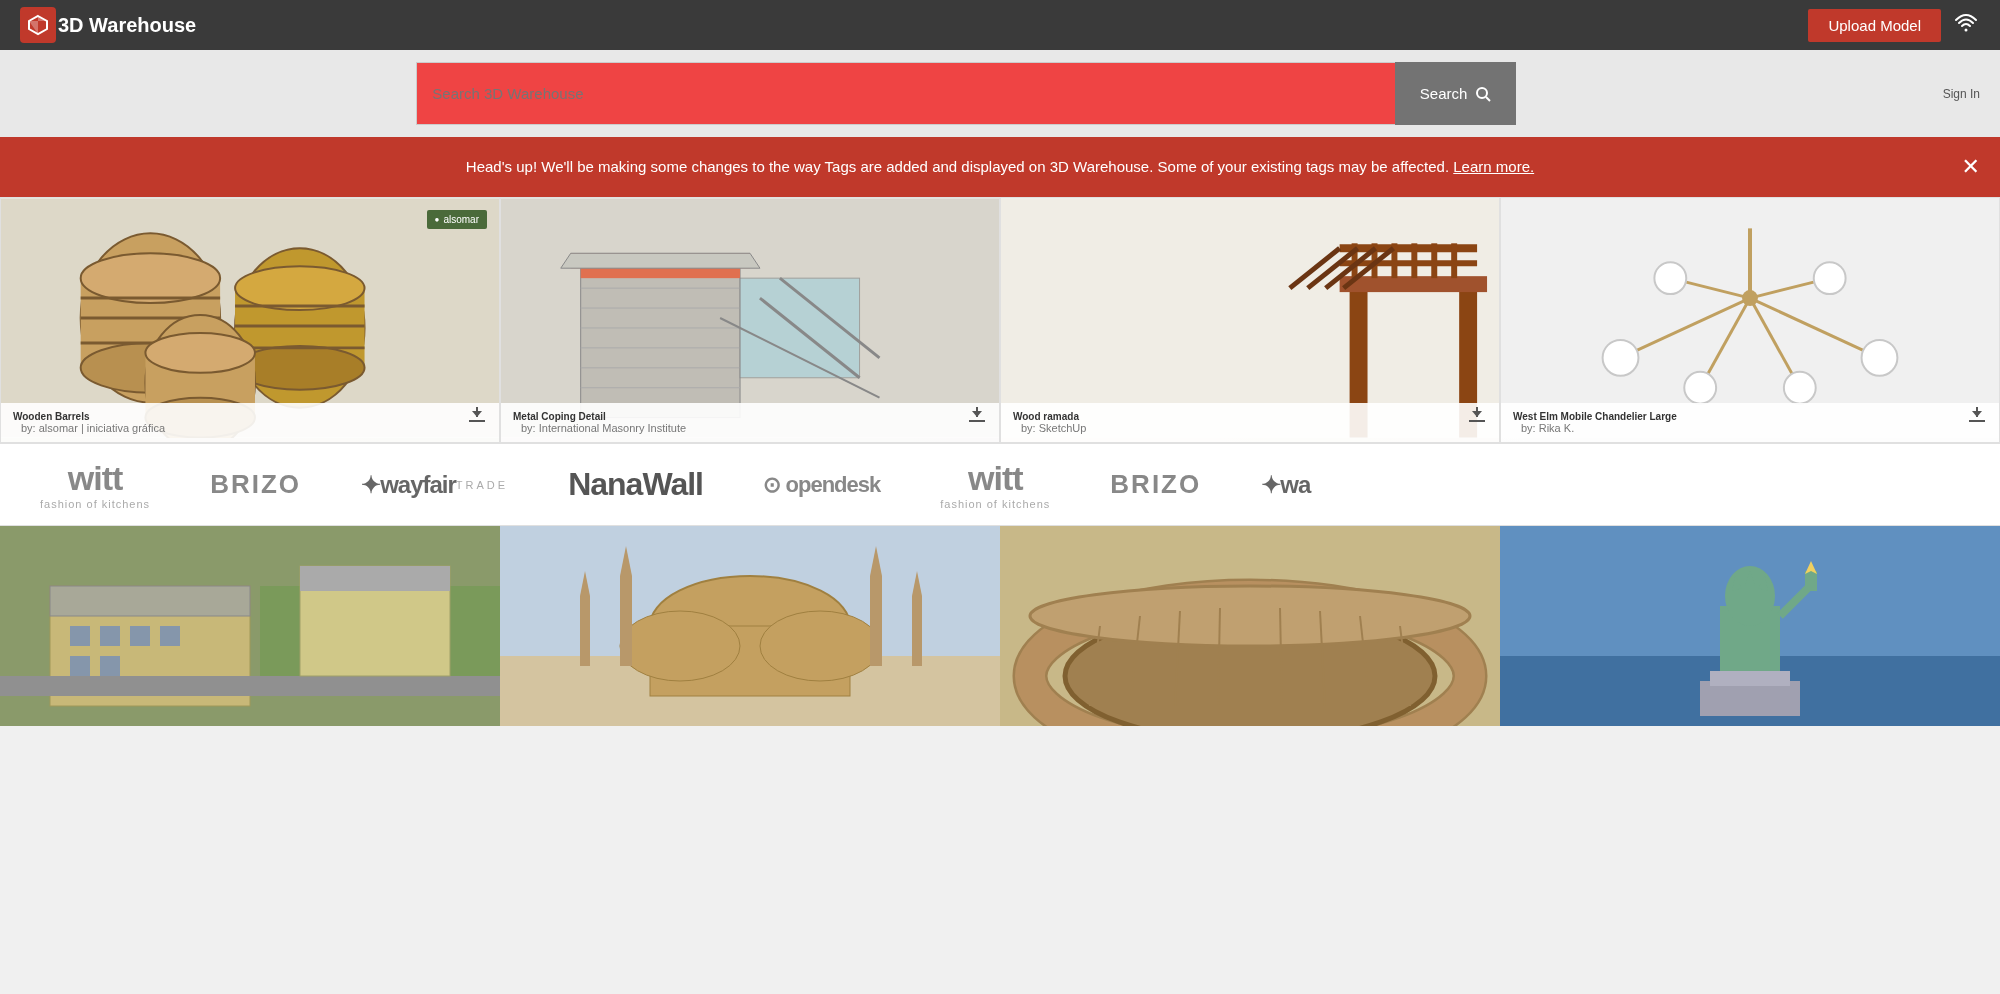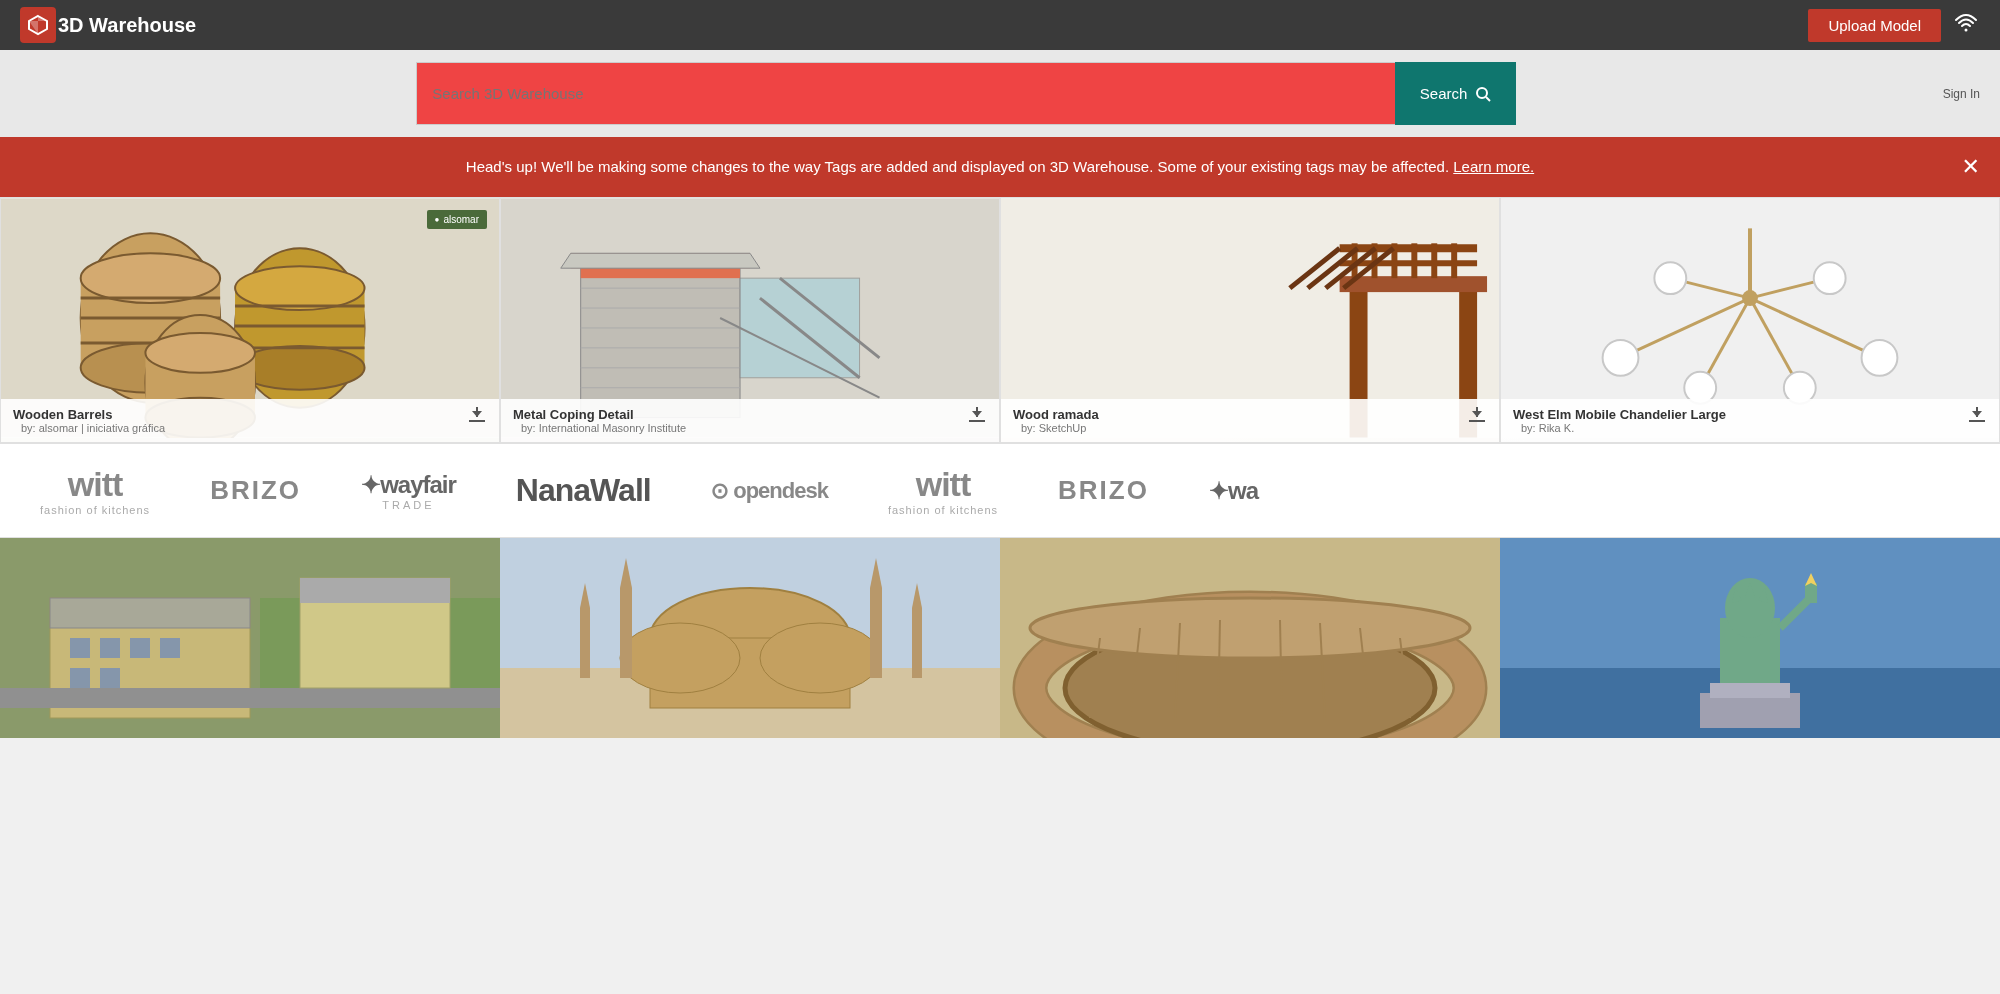--- a/index.html
+++ b/index.html
@@ -70,21 +70,21 @@
     .search-input {
       flex: 1;
       padding: 22px 15px;
       border: 1px solid #ccc;
       border-right: none;
       font-size: 15px;
       background: #ef4444;
       outline: none;
     }
     .search-btn {
-      background: #0f766e;
+      background: #737373;
       color: white;
       border: none;
       padding: 10px 25px;
       font-size: 15px;
       cursor: pointer;
       display: flex;
       align-items: center;
       gap: 8px;
     }
     .sign-in-link {
@@ -136,21 +136,21 @@
     }
     .model-card-info {
       position: absolute;
       bottom: 0;
       left: 0;
       right: 0;
       background: rgba(255,255,255,0.9);
       padding: 8px 12px;
     }
     .model-title {
-      font-size: 13px;
+      font-size: 10px;
       font-weight: bold;
       color: #333;
     }
     .model-author {
       font-size: 11px;
       color: #777;
       margin-left: 8px;
     }
     .download-icon {
       position: absolute;
@@ -164,21 +164,21 @@
     
     .model-canvas {
       width: 100%;
       height: 240px;
       background: #f0f0f0;
     }
 
     
     .brands-bar {
       background: white;
-      padding: 21px 0;
+      padding: 15px 0;
       display: flex;
       align-items: center;
       overflow: hidden;
       border-top: 1px solid #e0e0e0;
       border-bottom: 1px solid #e0e0e0;
     }
     .brands-inner {
       display: flex;
       align-items: center;
       gap: 60px;
@@ -462,21 +462,21 @@
     <div class="brand-item">
       <span class="brand-name large">witt</span>
       <span class="brand-sub">fashion of kitchens</span>
     </div>
 
     <div class="brand-item">
       <span class="brand-name brizo">BRIZO</span>
     </div>
 
     <div class="brand-item">
-      <span style="display:flex;flex-direction:column;align-items:center;">
+      <span style="display:flex;flex-direction:row;align-items:center;">
         <span class="brand-name" style="font-size:24px;color:#666;">✦wayfair</span>
         <span class="brand-sub" style="letter-spacing:3px;">TRADE</span>
       </span>
     </div>
 
     <div class="brand-item">
       <span class="brand-name nanawall">NanaWall</span>
     </div>
 
     <div class="brand-item">

